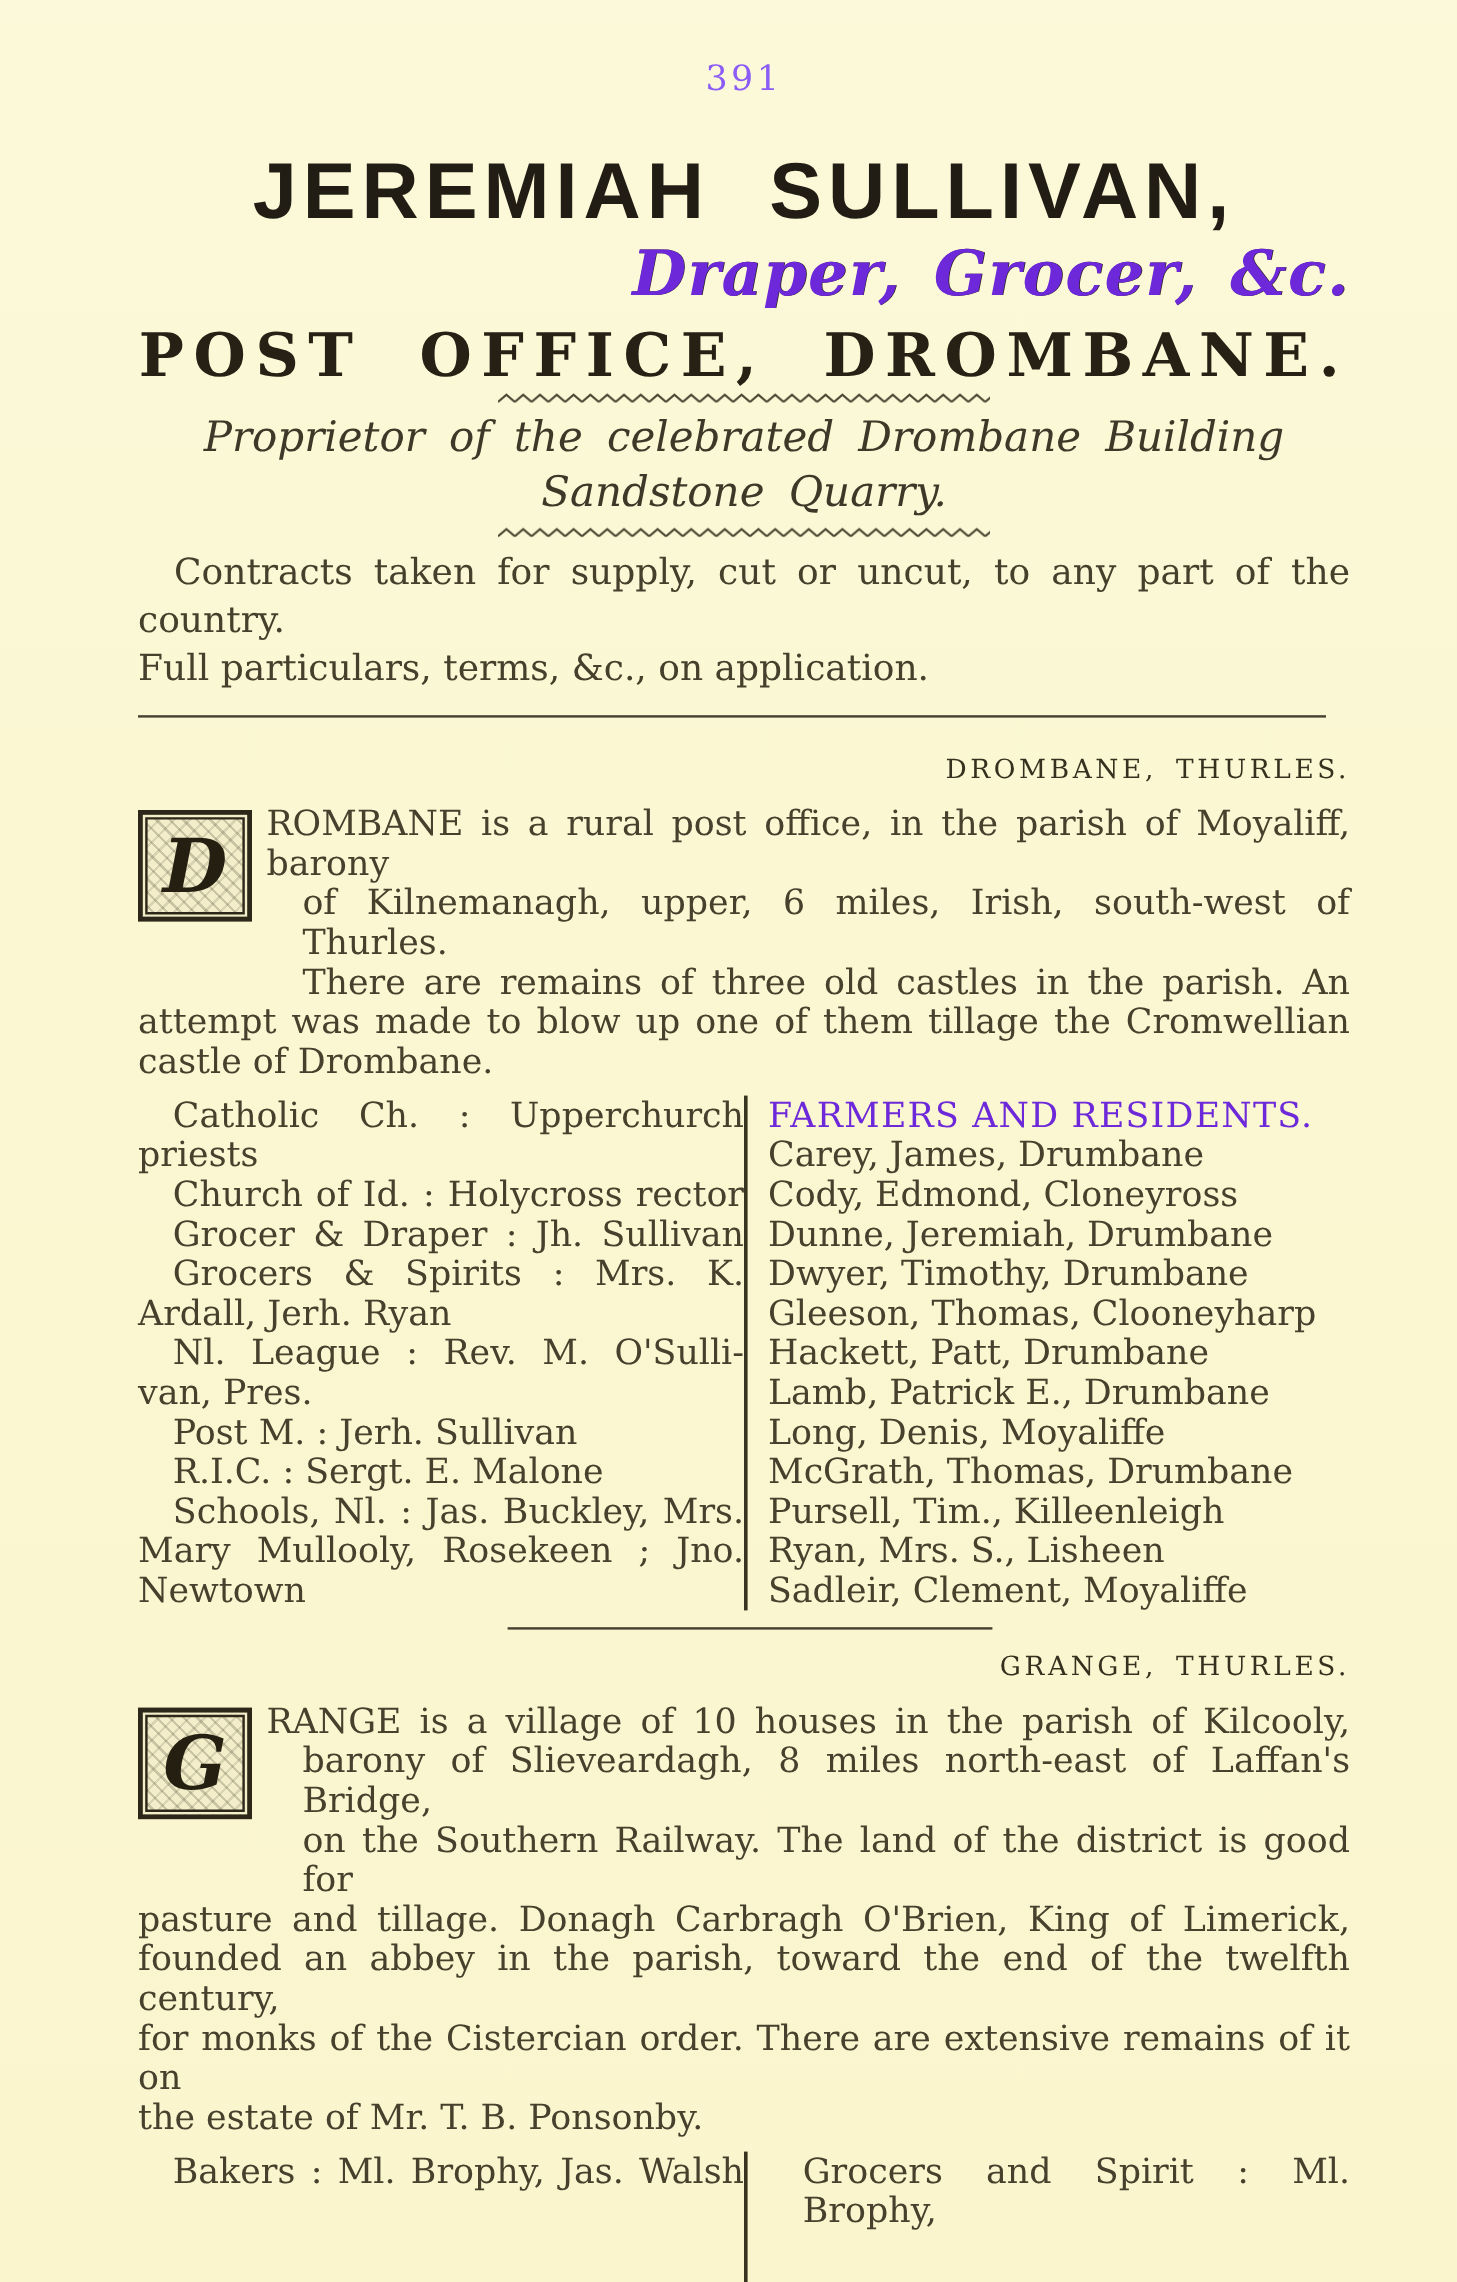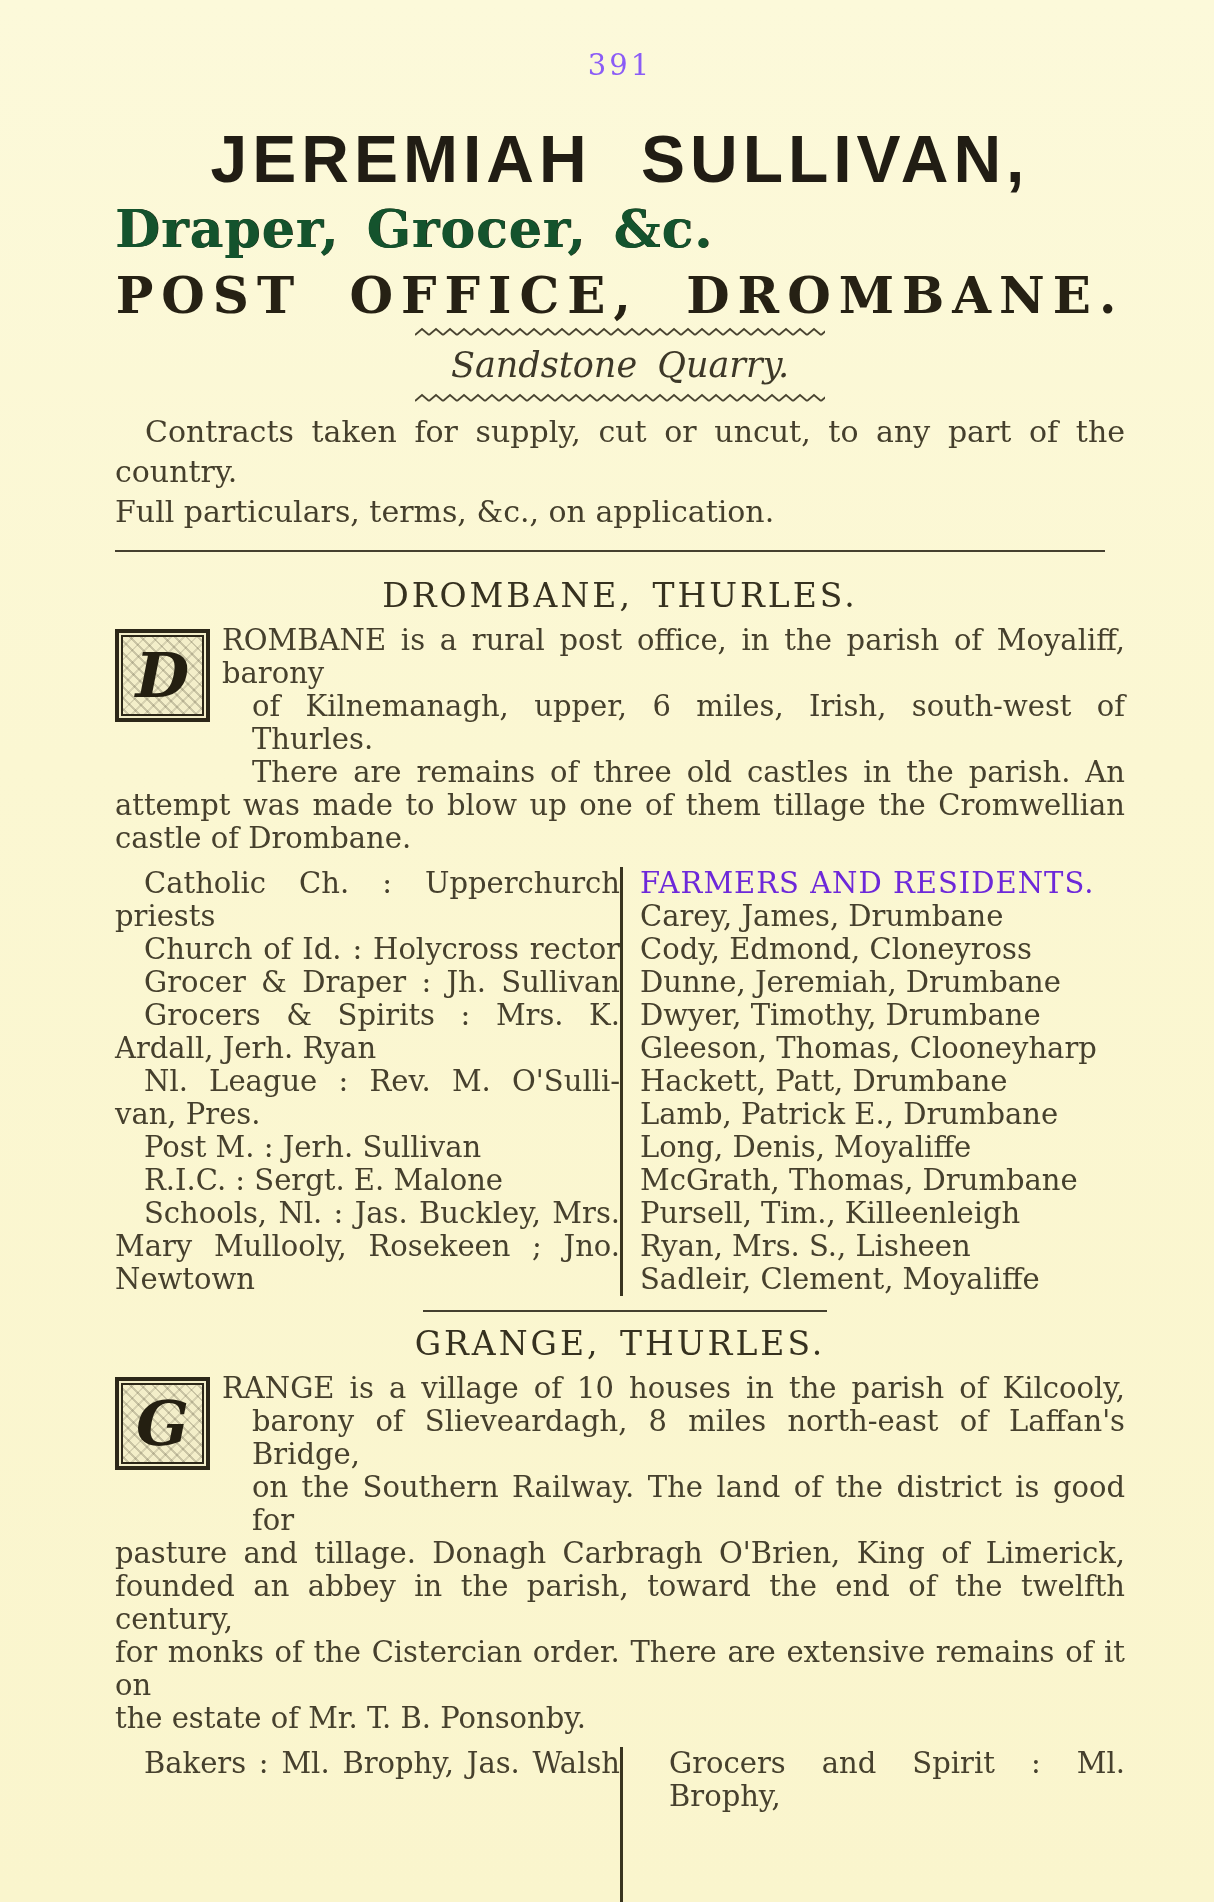--- a/index.html
+++ b/index.html
@@ -15,44 +15,45 @@
   .sheet{padding:50px 89px 0 115px;width:1010px;}
   .pgnum{
     text-align:center;font-size:29px;line-height:30px;letter-spacing:3px;color:#8b5cf6;
   }
   .advert-name{
     margin:44px 0 0 0;text-align:center;
     font-family:"Liberation Sans", sans-serif;font-weight:700;
     font-size:66px;line-height:70px;letter-spacing:5px;word-spacing:26px;color:#211d14;
   }
   .advert-trades{
-    margin-top:6px;text-align:left;font-weight:700;
-    font-size:52px;line-height:58px;letter-spacing:1px;word-spacing:8px;color:#14532d;
+    margin-top:6px;text-align:right;font-weight:700;
+    font-size:52px;line-height:58px;letter-spacing:1px;word-spacing:8px;color:#6d28d9;
     text-shadow:0.6px 0 0 #2a2517;
+    font-style:italic;
   }
   .advert-location{
     margin-top:10px;text-align:center;font-weight:700;
     font-size:50px;line-height:56px;letter-spacing:8px;word-spacing:22px;color:#262114;
   }
   .wavy{display:block;margin:2px auto 0 auto;}
   .tagline{
     text-align:center;font-style:italic;font-size:35px;line-height:46px;
     word-spacing:9px;color:#3d3828;
   }
   .tagline-wrap{margin-top:4px;}
   .wavy2{margin-top:4px;}
   .contracts{margin-top:8px;font-size:30px;line-height:40px;color:#453f2c;}
   .contracts .ln{text-align:justify;}
   .contracts .ln.first{text-indent:30px;text-align-last:justify;}
   .long-rule{
     margin:18px 20px 0 0;height:2px;background:#45402f;border:0;
   }
   .sec-head{
-    margin:24px 0 0 0;text-align:center;font-weight:400;
-    font-size:33px;line-height:40px;letter-spacing:3px;word-spacing:6px;color:#36311f;
+    margin:24px 0 0 0;text-align:right;font-weight:400;
+    font-size:22px;line-height:40px;letter-spacing:3px;word-spacing:6px;color:#36311f;
   }
   .intro{position:relative;margin-top:8px;font-size:29px;line-height:33px;}
   .dropcap{
     position:absolute;left:0;top:5px;width:87px;height:85px;
     border:4px solid #2c2718;
     box-shadow:inset 0 0 0 2px #f3eec9, inset 0 0 0 4px #2c2718;
     background:#f3eec9;
     background-image:repeating-linear-gradient(45deg, rgba(55,49,32,.22) 0 2px, rgba(0,0,0,0) 2px 8px),
                      repeating-linear-gradient(-45deg, rgba(55,49,32,.14) 0 2px, rgba(0,0,0,0) 2px 9px);
     display:flex;align-items:center;justify-content:center;
@@ -94,20 +95,21 @@
   <header>
     <h1 class="advert-name">JEREMIAH SULLIVAN,</h1>
     <div class="advert-trades">Draper, Grocer, &amp;c.</div>
     <div class="advert-location">POST OFFICE, DROMBANE.</div>
 
     <svg class="wavy" width="410" height="12">
       <rect width="410" height="12" fill="url(#zz)"></rect>
     </svg>
 
     <div class="tagline-wrap">
+      <div class="tagline">Proprietor of the celebrated Drombane Building</div>
       <div class="tagline">Sandstone Quarry.</div>
     </div>
 
     <svg class="wavy wavy2" width="410" height="12">
       <rect width="410" height="12" fill="url(#zz)"></rect>
     </svg>
 
     <div class="contracts">
       <div class="ln first">Contracts taken for supply, cut or uncut, to any part of the country.</div>
       <div class="ln">Full particulars, terms, &amp;c., on application.</div>

